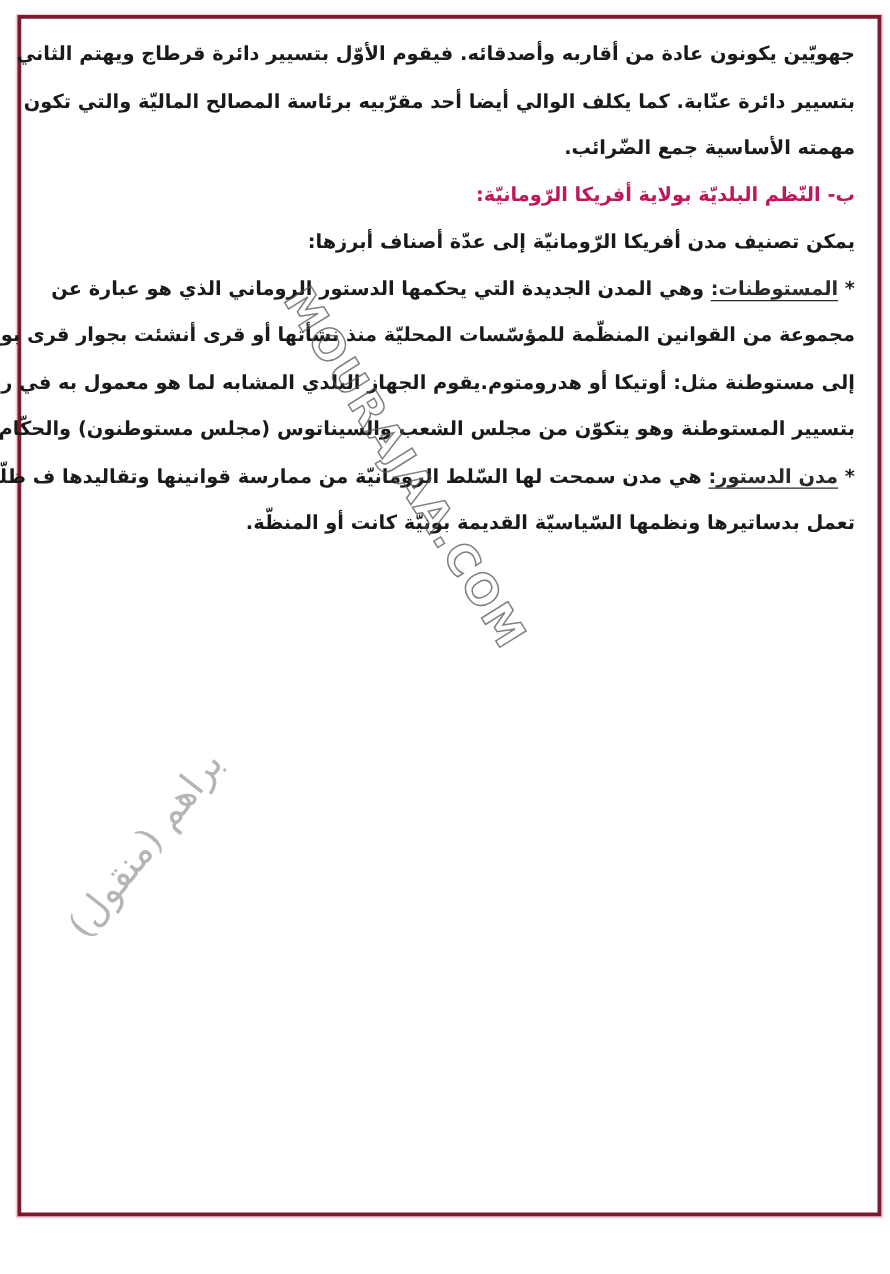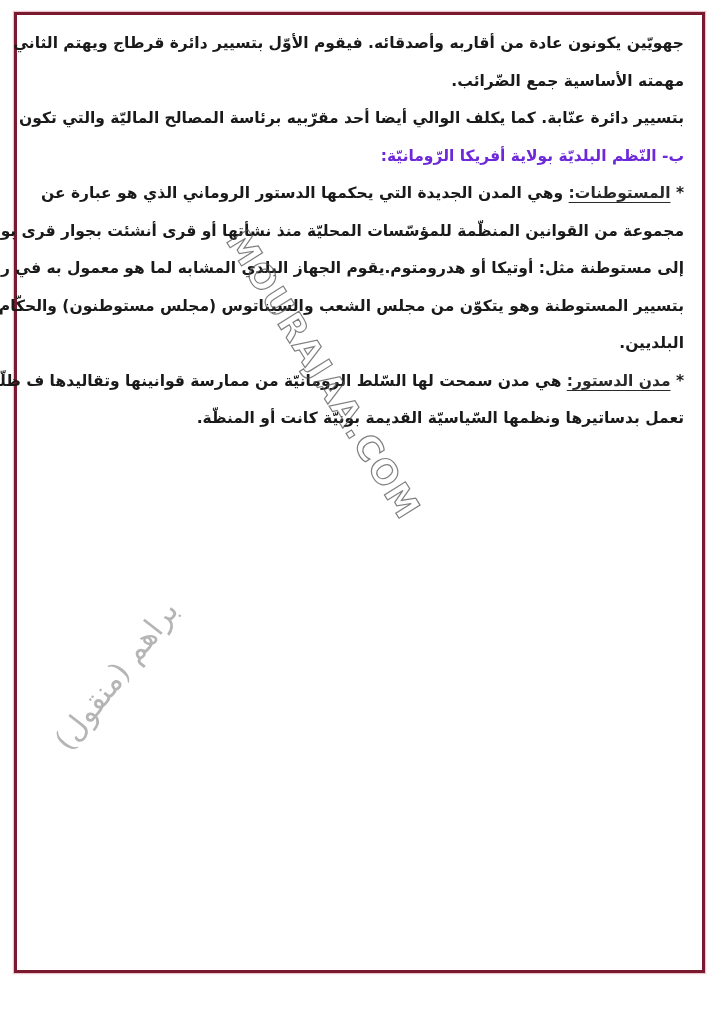--- a/index.html
+++ b/index.html
@@ -41,21 +41,21 @@
     }
     .line {
       display: block;
       white-space: nowrap;
       text-align-last: justify;
     }
     .line.last {
       text-align-last: right;
     }
     .heading {
-      color: #6d28d9;
+      color: #be185d;
     }
     .label {
       text-decoration: underline;
       text-underline-offset: 4px;
       color: #2a2a2a;
     }
     .watermark {
       position: absolute;
       left: 140px;
       top: 340px;
@@ -85,35 +85,37 @@
     }
   </style>
 </head>
 <body>
 
 <div class="page-frame">
   <div class="content">
 
     <p>
       <span class="line">جهويّين يكونون عادة من أقاربه وأصدقائه. فيقوم الأوّل بتسيير دائرة قرطاج ويهتم الثاني</span>
+      <span class="line">بتسيير دائرة عنّابة. كما يكلف الوالي أيضا أحد مقرّبيه برئاسة المصالح الماليّة والتي تكون</span>
       <span class="line last">مهمته الأساسية جمع الضّرائب.</span>
-      <span class="line">بتسيير دائرة عنّابة. كما يكلف الوالي أيضا أحد مقرّبيه برئاسة المصالح الماليّة والتي تكون</span>
     </p>
 
     <p>
       <span class="line last heading">ب- النّظم البلديّة بولاية أفريكا الرّومانيّة:</span>
     </p>
 
+    <p>
+      <span class="line last">يمكن تصنيف مدن أفريكا الرّومانيّة إلى عدّة أصناف أبرزها:</span>
+    </p>
 
     <p>
       <span class="line"><span>* </span><span class="label">المستوطنات:</span><span> وهي المدن الجديدة التي يحكمها الدستور الروماني الذي هو عبارة عن</span></span>
       <span class="line">مجموعة من القوانين المنظّمة للمؤسّسات المحليّة منذ نشأتها أو قرى أنشئت بجوار قرى بونيّة</span>
       <span class="line">إلى مستوطنة مثل: أوتيكا أو هدرومتوم.يقوم الجهاز البلدي المشابه لما هو معمول به في روما</span>
       <span class="line">بتسيير المستوطنة وهو يتكوّن من مجلس الشعب والسيناتوس (مجلس مستوطنون) والحكّام</span>
-      <span class="line last">البلديين.</span>
     </p>
 
     <p>
       <span class="line"><span>* </span><span class="label">مدن الدستور:</span><span> هي مدن سمحت لها السّلط الرومانيّة من ممارسة قوانينها وتقاليدها ف ظلّت</span></span>
       <span class="line last">تعمل بدساتيرها ونظمها السّياسيّة القديمة بونيّة كانت أو المنظّة.</span>
     </p>
 
   </div>
 
   <div class="watermark">MOURAJAA.COM</div>

